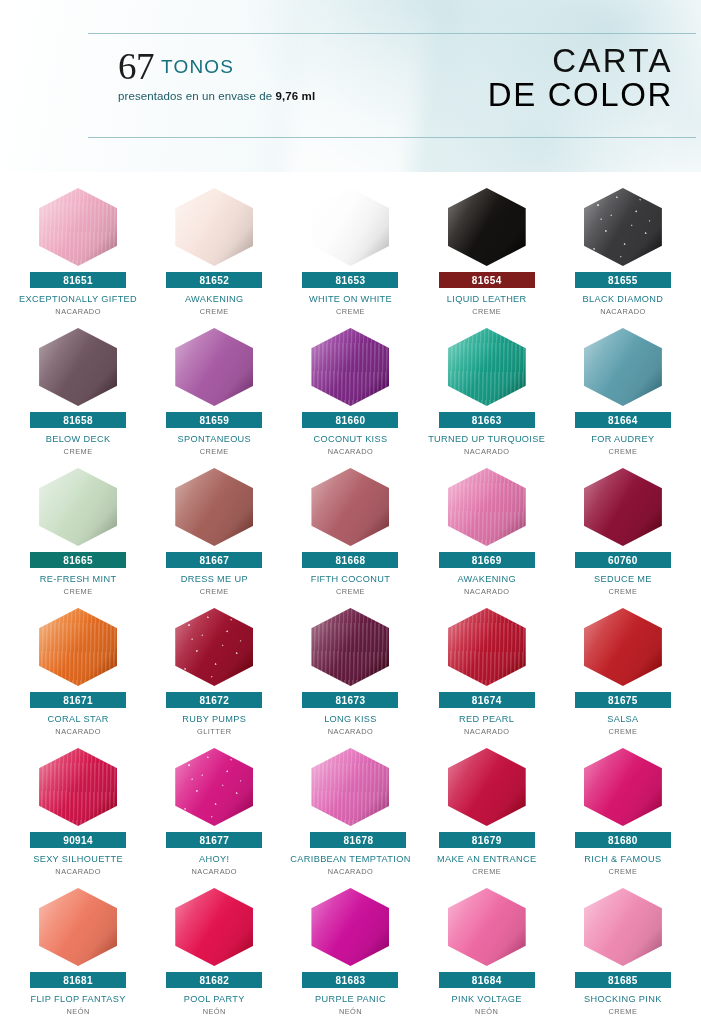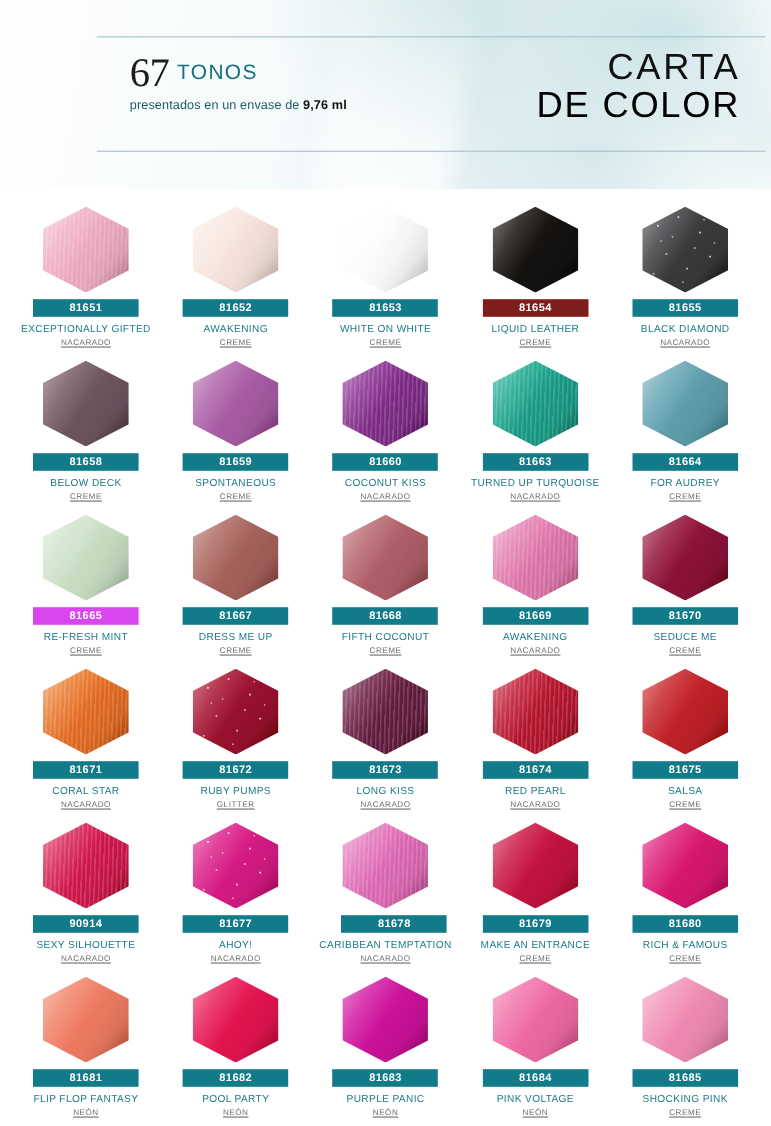--- a/index.html
+++ b/index.html
@@ -291,21 +291,20 @@
     letter-spacing: .35px;
     text-align: center;
     white-space: nowrap;
   }
   .swatch-finish {
     margin-top: 3px;
     font-size: 7.4px;
     color: #6d6d6d;
     letter-spacing: .45px;
     text-align: center;
-    text-decoration: underline;
   }
 </style>
 </head>
 <body>
 
 <div class="header">
   <div class="header-bg"></div>
 
   <div class="hdr-rule top"></div>
   <div class="hdr-rule bottom"></div>
@@ -405,21 +404,21 @@
         <div class="hex fx-creme" style="background: linear-gradient(132deg, rgb(127, 182, 194) 0%, rgb(94, 158, 173) 52%, rgb(94, 158, 173) 74%, rgb(48, 112, 127) 100%);"></div>
       </div>
       <div class="code-badge" style="background: rgb(18, 123, 137);">81664</div>
       <div class="swatch-name">FOR AUDREY</div>
       <div class="swatch-finish">CREME</div>
     </div>
     <div class="cell">
       <div class="hexwrap">
         <div class="hex fx-creme" style="background: linear-gradient(132deg, rgb(220, 234, 219) 0%, rgb(202, 223, 196) 52%, rgb(202, 223, 196) 74%, rgb(156, 177, 150) 100%);"></div>
       </div>
-      <div class="code-badge" style="background: #d946ef;">81665</div>
+      <div class="code-badge" style="background: #0f766e;">81665</div>
       <div class="swatch-name">RE-FRESH MINT</div>
       <div class="swatch-finish">CREME</div>
     </div>
     <div class="cell">
       <div class="hexwrap">
         <div class="hex fx-creme" style="background: linear-gradient(132deg, rgb(187, 125, 116) 0%, rgb(165, 98, 91) 52%, rgb(165, 98, 91) 74%, rgb(119, 52, 45) 100%);"></div>
       </div>
       <div class="code-badge" style="background: rgb(18, 123, 137);">81667</div>
       <div class="swatch-name">DRESS ME UP</div>
       <div class="swatch-finish">CREME</div>
@@ -437,21 +436,21 @@
         <div class="hex fx-nacarado" style="background: linear-gradient(132deg, rgb(236, 147, 189) 0%, rgb(222, 116, 169) 52%, rgb(222, 116, 169) 74%, rgb(176, 70, 123) 100%);"></div>
       </div>
       <div class="code-badge" style="background: rgb(18, 123, 137);">81669</div>
       <div class="swatch-name">AWAKENING</div>
       <div class="swatch-finish">NACARADO</div>
     </div>
     <div class="cell">
       <div class="hexwrap">
         <div class="hex fx-creme" style="background: linear-gradient(132deg, rgb(166, 42, 78) 0%, rgb(140, 18, 55) 52%, rgb(140, 18, 55) 74%, rgb(94, 0, 9) 100%);"></div>
       </div>
-      <div class="code-badge" style="background: rgb(18, 123, 137);">81670</div>
+      <div class="code-badge" style="background: rgb(18, 123, 137);">60760</div>
       <div class="swatch-name">SEDUCE ME</div>
       <div class="swatch-finish">CREME</div>
     </div>
     <div class="cell">
       <div class="hexwrap">
         <div class="hex fx-nacarado" style="background: linear-gradient(132deg, rgb(239, 140, 63) 0%, rgb(226, 105, 31) 52%, rgb(226, 105, 31) 74%, rgb(180, 59, 0) 100%);"></div>
       </div>
       <div class="code-badge" style="background: rgb(18, 123, 137);">81671</div>
       <div class="swatch-name">CORAL STAR</div>
       <div class="swatch-finish">NACARADO</div>

